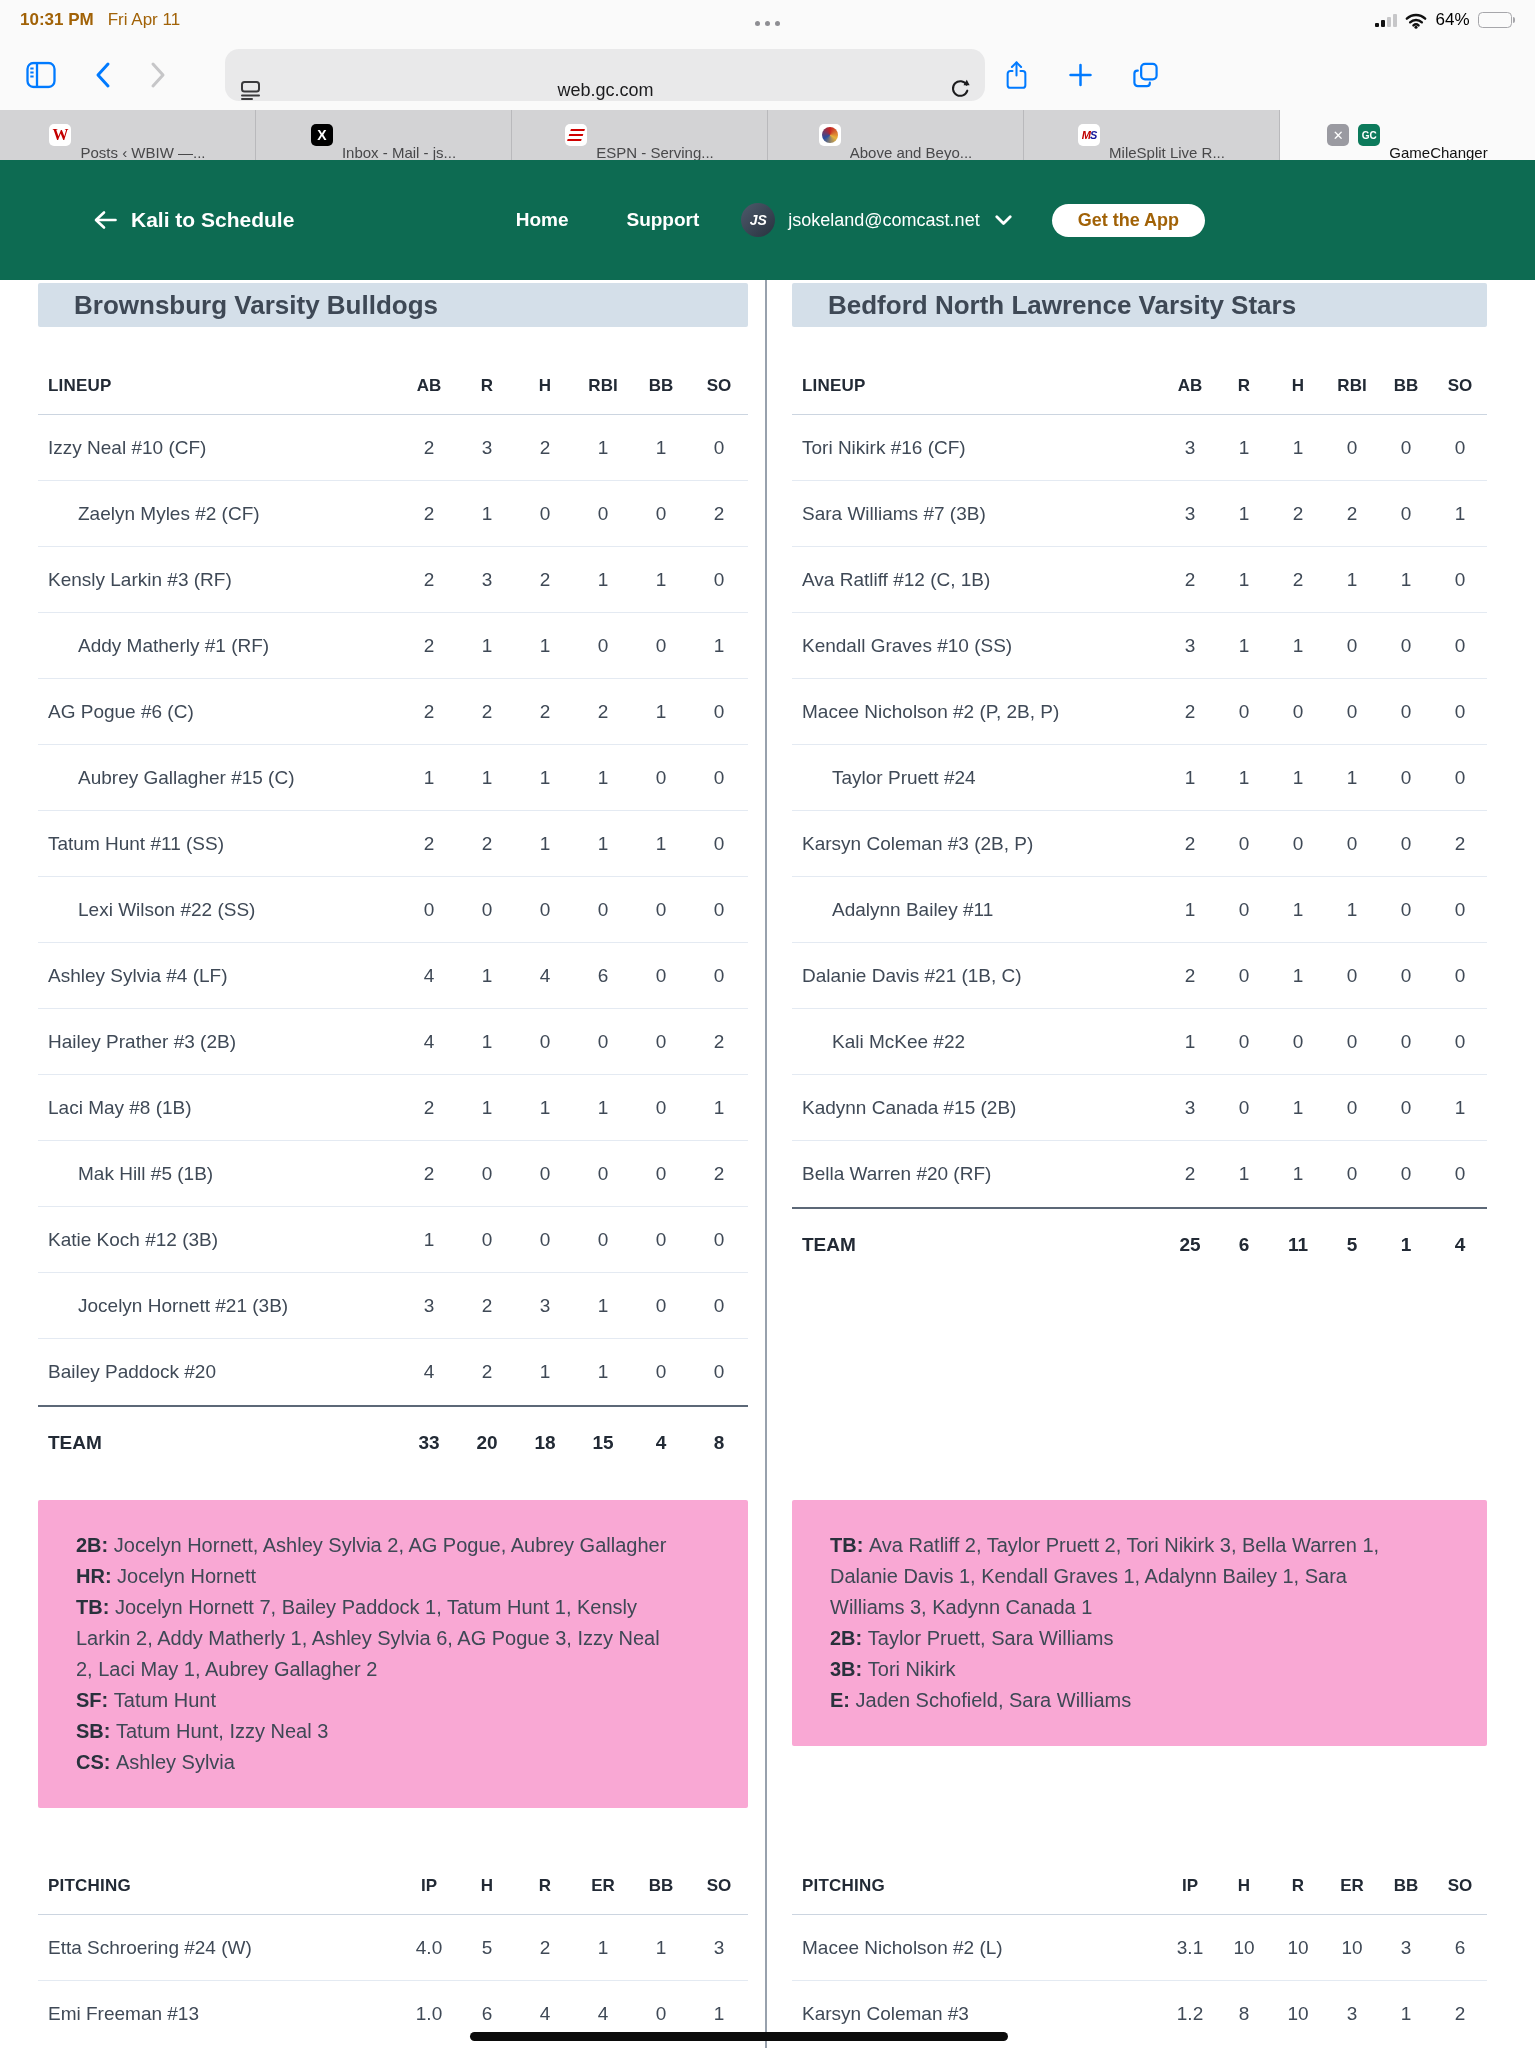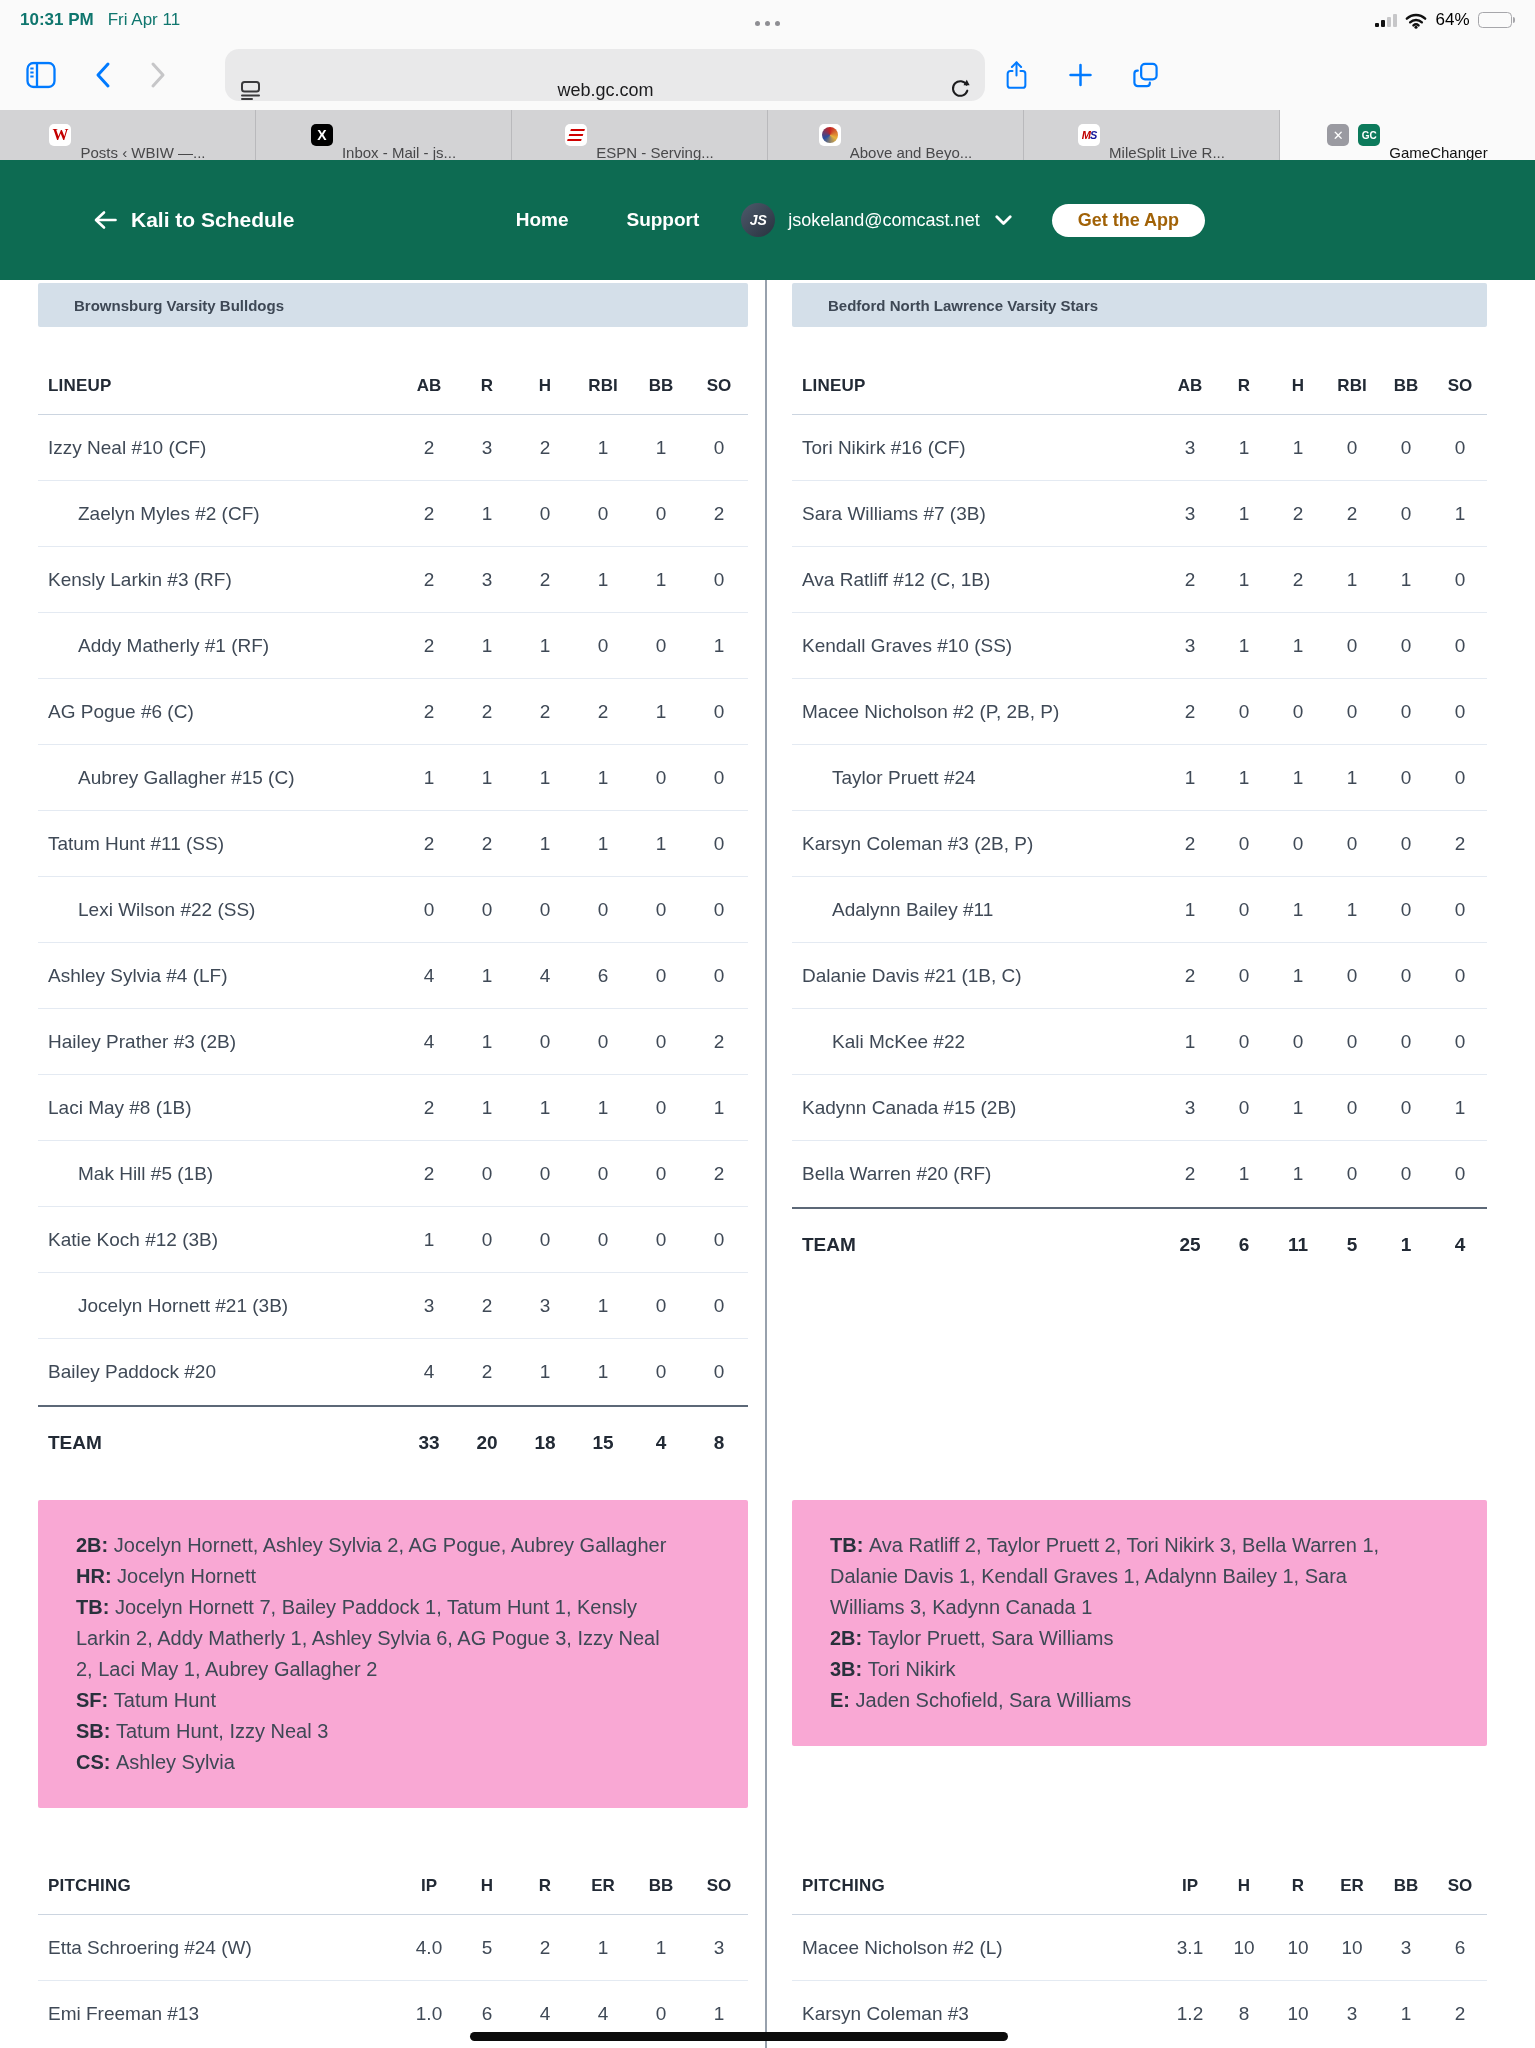--- a/index.html
+++ b/index.html
@@ -2,21 +2,21 @@
 <html><head>
 <meta charset="utf-8">
 <style>
   * { margin:0; padding:0; box-sizing:border-box; }
   html,body { background:#fff; }
   body { font-family:"Liberation Sans","DejaVu Sans",sans-serif; }
   .screen { position:relative; width:1535px; height:2048px; overflow:hidden; background:#fff; }
 
   
   .status-bar { height:40px; background:#fafafa; display:flex; align-items:center; padding:0 20px; position:relative; }
-  .sb-left { display:flex; gap:14px; font-size:17px; color:#0f766e; }
+  .sb-left { display:flex; gap:14px; font-size:17px; color:#a16207; }
   .sb-time { font-weight:700; }
   .sb-date { font-weight:500; }
   .sb-center { position:absolute; left:0; right:0; top:12px; text-align:center; }
   .sb-center .dot { display:inline-block; width:5px; height:5px; border-radius:50%; background:#8e8e93; margin:0 2.5px; }
   .sb-right { margin-left:auto; display:flex; align-items:center; gap:8px; font-size:17px; color:#000; }
   .cell-bars { display:flex; align-items:flex-end; gap:2px; height:14px; }
   .cell-bars i { width:4px; border-radius:1px; background:#c7c7c9; display:block; }
   .cell-bars i.on { background:#111; }
   .bat-wrap { display:flex; align-items:center; }
   .bat { width:34px; height:16px; border:1.5px solid #a6a6aa; border-radius:4.5px; padding:1.5px; }
@@ -64,21 +64,21 @@
   .account .chev { margin-left:15px; line-height:0; }
   .cta-pill { margin-left:40px; background:#fff; color:#a16207; font-size:18px; font-weight:700; border:none; border-radius:25px; padding:6px 26px; cursor:pointer; }
 
   
   .content { position:relative; display:grid; grid-template-columns:710px 695px; column-gap:44px; padding:3px 0 0 38px; height:1768px; overflow:hidden; }
   .pane-divider { position:absolute; left:765px; top:0; bottom:0; width:1.5px; background:#98a1ad; }
   .c1 { grid-column:1; } .c2 { grid-column:2; }
   .r1 { grid-row:1; } .r2 { grid-row:2; } .r3 { grid-row:3; }
 
   .band { height:44px; background:#d4dfe9; border-radius:2px; display:flex; align-items:center; padding-left:36px; margin-bottom:30px; }
-  .band span { font-size:15px; font-weight:700; color:#3e4855; }
+  .band span { font-size:26px; font-weight:700; color:#3e4855; }
 
   .thead,.trow { display:grid; grid-template-columns:1fr repeat(6,58px); align-items:center; }
   .c2 .thead,.c2 .trow { grid-template-columns:1fr repeat(6,54px); }
   .thead { height:58px; border-bottom:1px solid #ccd5e0; font-size:17px; font-weight:700; color:#222a35; }
   .thead .cname { letter-spacing:.2px; }
   .trow { height:66px; border-bottom:1px solid #e4eaf2; font-size:19px; color:#3f4956; }
   .tbody .trow:last-child { border-bottom:none; }
   .cname { padding-left:10px; }
   .trow.indent .cname { padding-left:40px; }
   .cnum { text-align:center; }

